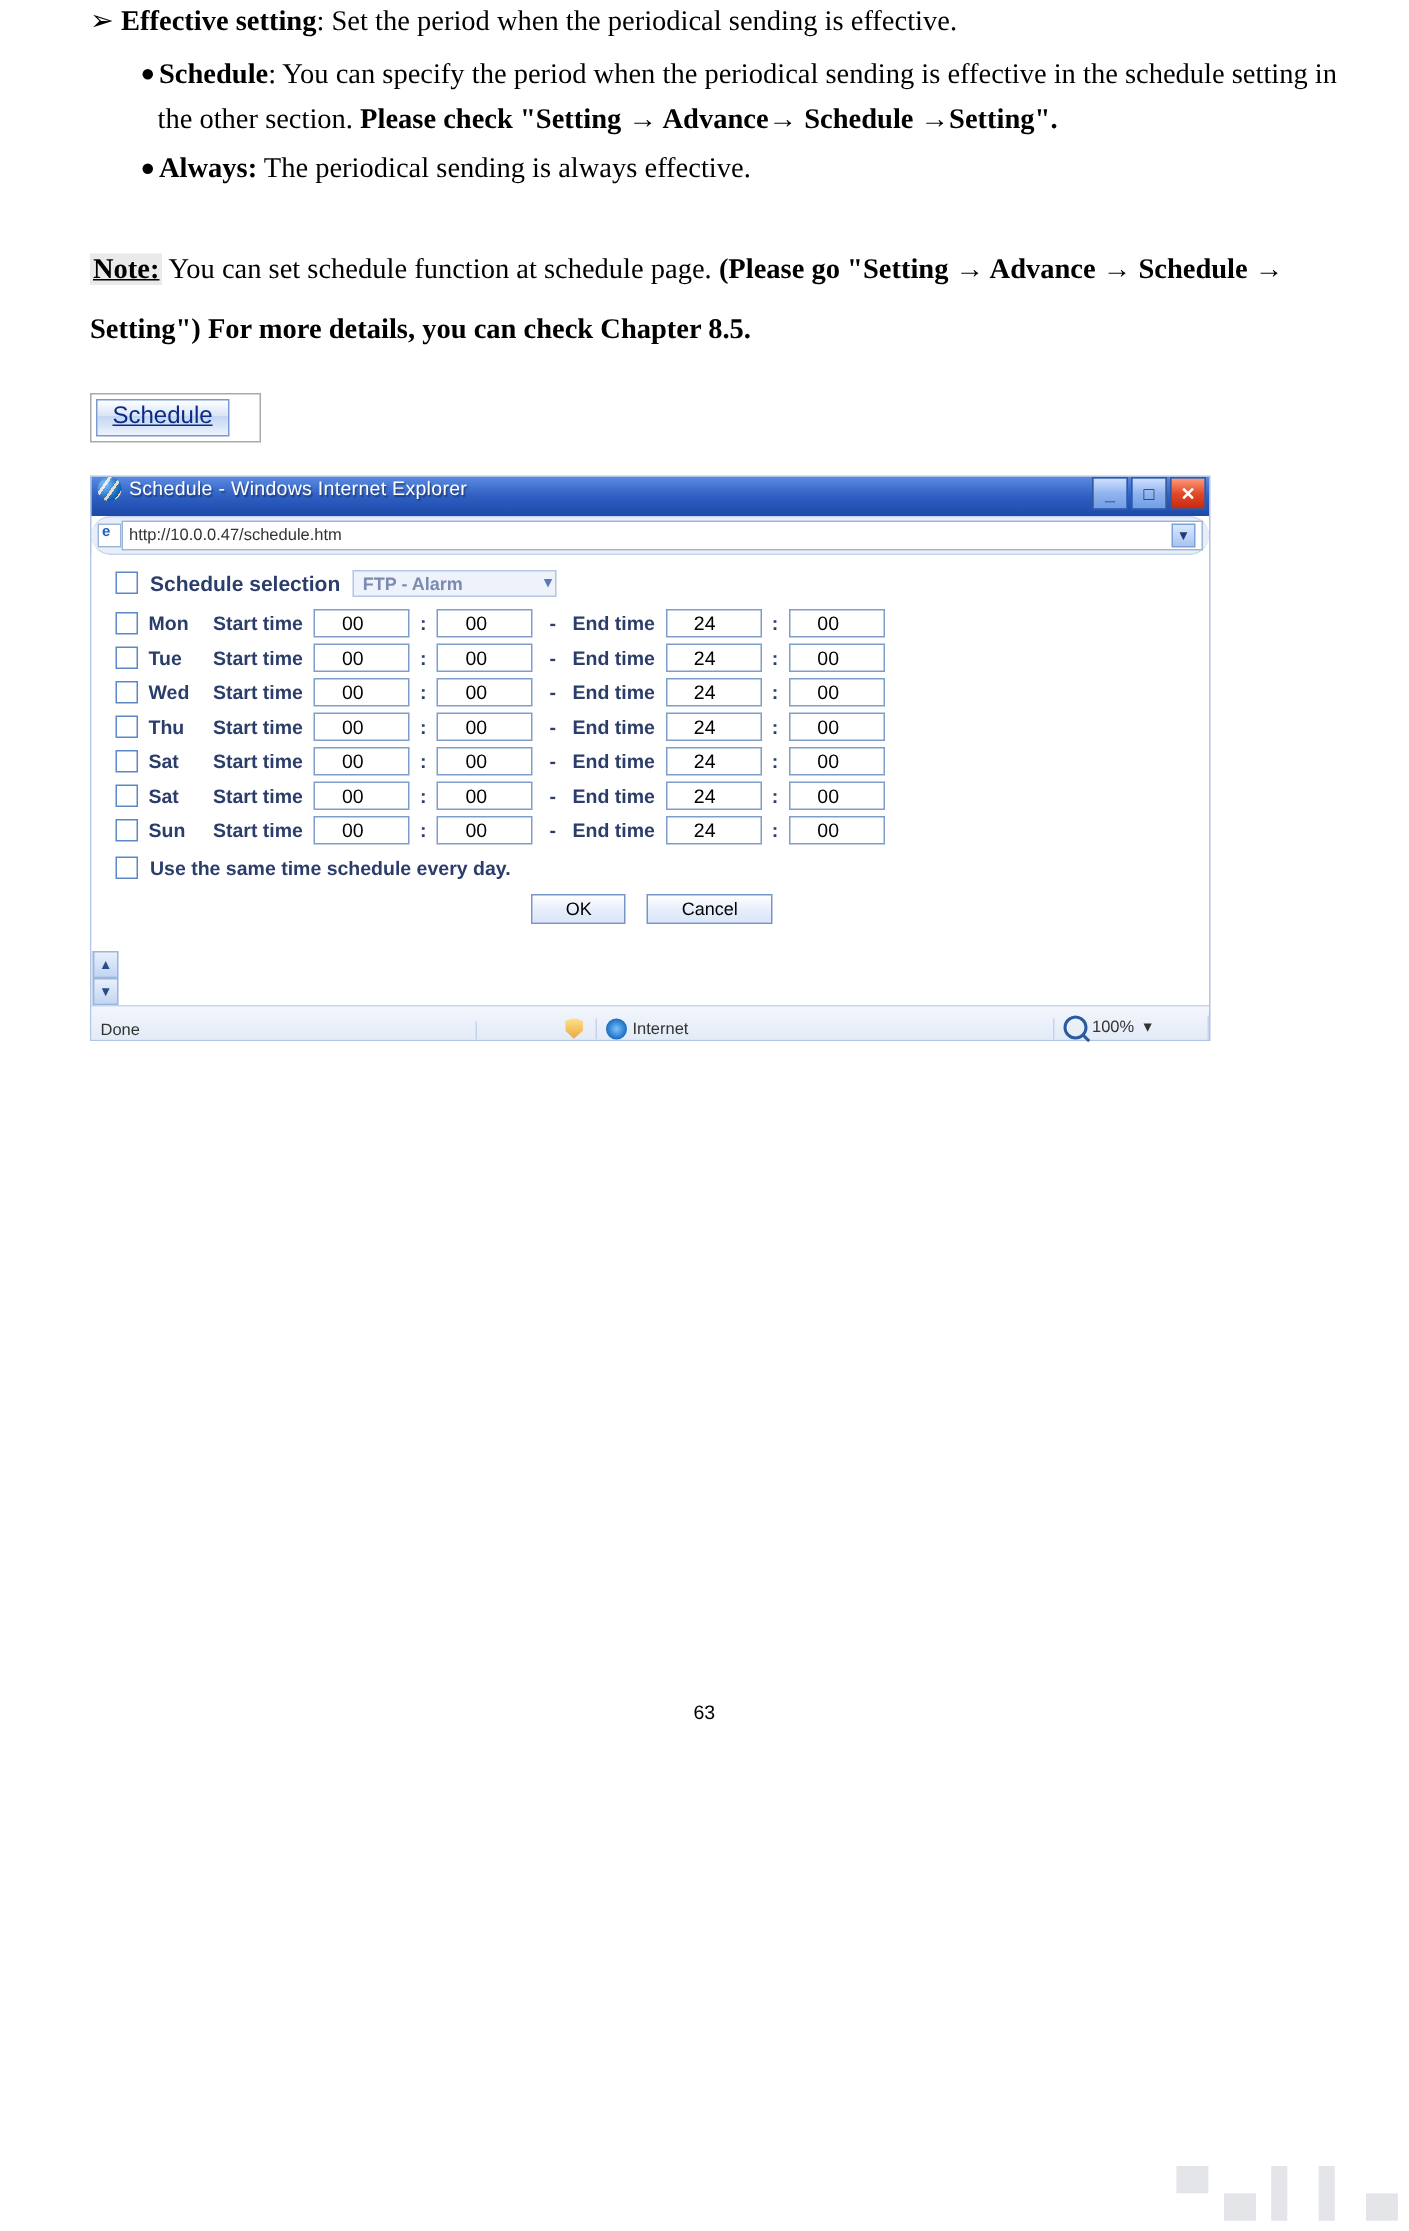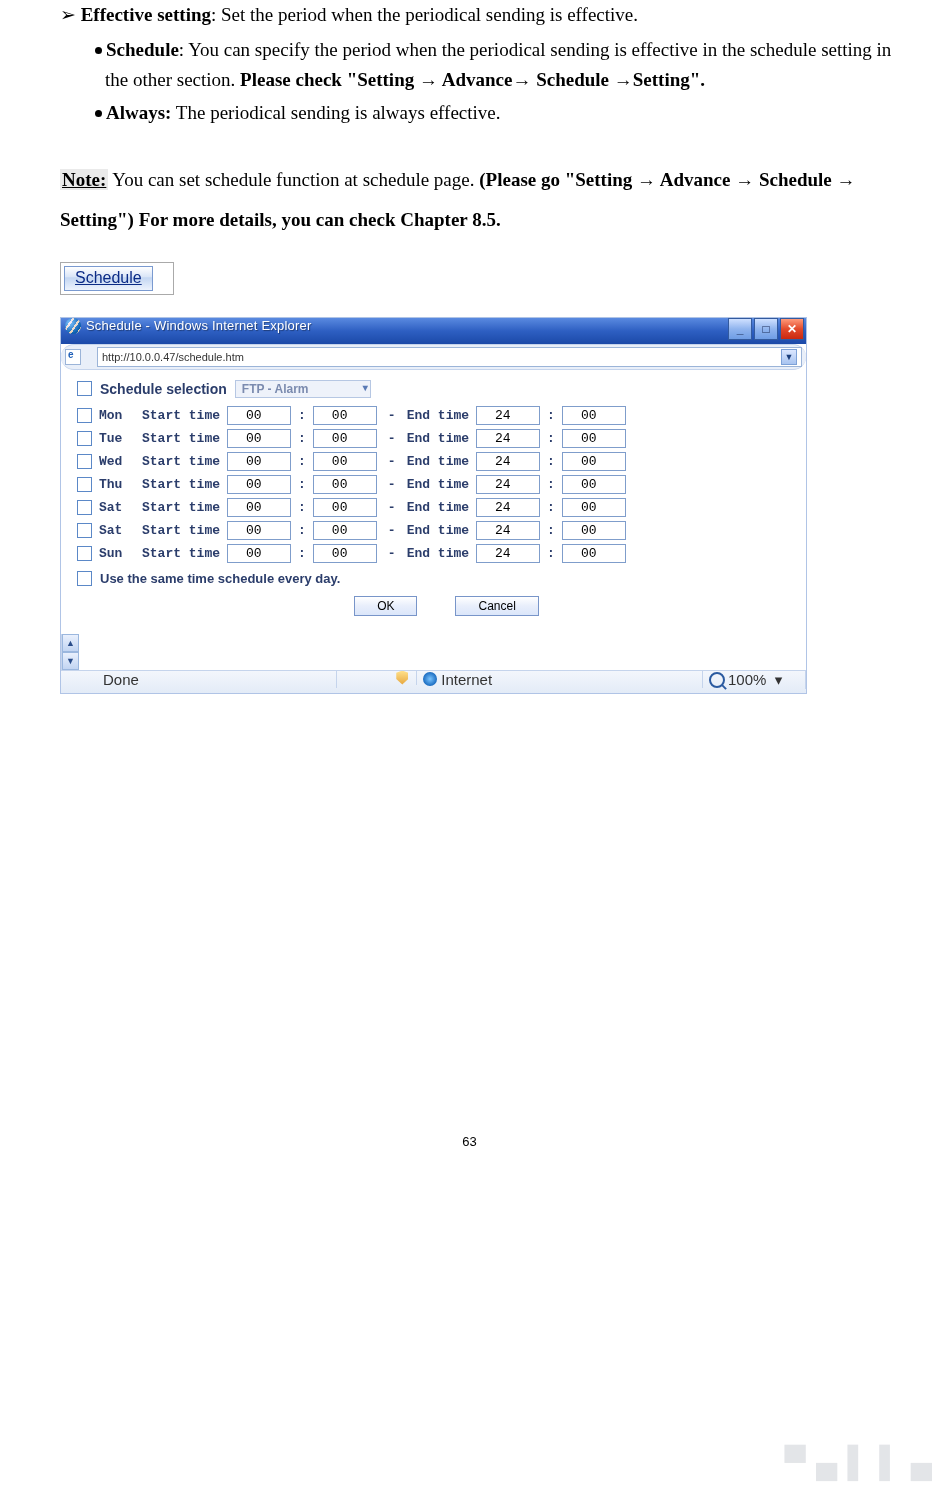--- a/index.html
+++ b/index.html
@@ -114,21 +114,21 @@
     display: inline-flex; align-items: center; justify-content: center;
     font-weight: bold; color: #1a2a55; font-size: 12px;
   }
   .win-btn.close { background: linear-gradient(#ff9a7a,#e24a2b 50%,#c9280f); color:#fff;}
   .addr-bar {
     background: #e9eff9;
     border-top: 1px solid #c5d4ec;
     border-bottom: 1px solid #c5d4ec;
     display: flex; align-items: center;
     padding: 2px 4px;
-    gap: 16px;
+    gap: 0;
     border-radius: 13px;
   }
   .addr-bar .page-ico {
     width: 14px; height: 14px;
     background: #fff;
     border: 1px solid #9bb4d8;
     position: relative;
   }
   .addr-bar .page-ico::after{
     content:"e";
@@ -205,21 +205,20 @@
     position:absolute;right:2px;top:1px;
     color:#5a7ab5;font-size:10px;
   }
   .day-row {
     display: flex; align-items: center; gap: 7px;
     margin: 4px 0;
     color: #2b3d6b;
     font-weight: bold;
     font-size: 13px;
     padding-left: 4px;
-    font-family: Liberation Mono, monospace;
   }
   .day-row .day { width: 36px; }
   .day-row .lbl { }
   .tbox {
     width: 26px;
     border: 1px solid #7f9dcb;
     background: #fff;
     color: #000;
     font-weight: normal;
     font-size: 13px;
@@ -239,31 +238,29 @@
     display: flex; justify-content: center; gap: 14px;
     margin-top: 4px;
   }
   .btn {
     font-family: Tahoma, Arial, sans-serif;
     font-size: 12px;
     padding: 2px 22px;
     border: 1px solid #7895c9;
     background: linear-gradient(#fff,#e8eefb 50%,#dbe6fa);
     color: #000;
-    margin-left: 24px;
   }
   .statusbar {
     display: flex;
     border-top: 1px solid #c5d4ec;
     background: linear-gradient(#f3f6fc,#e3ebf7);
-    font-size: 15px;
+    font-size: 11px;
     color: #333;
     height: 22px;
-    align-items: flex-start;
-    padding-left: 36px;
+    align-items: flex-end;
   }
   .statusbar .cell {
     border-right: 1px solid #c5d4ec;
     display: inline-flex; align-items: center;
     padding: 0 6px;
   }
   .statusbar .cell.flex1 { flex: 1; }
   .statusbar .cell.narrow{ width:16px; padding:0;}
   .globe {
     width: 14px; height: 14px;

